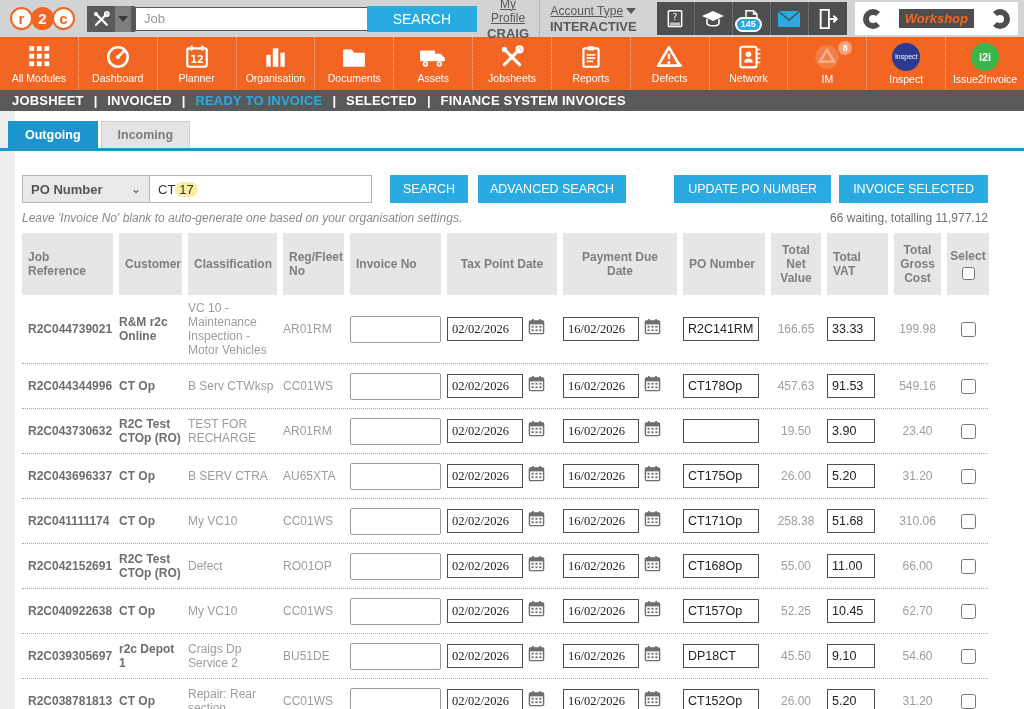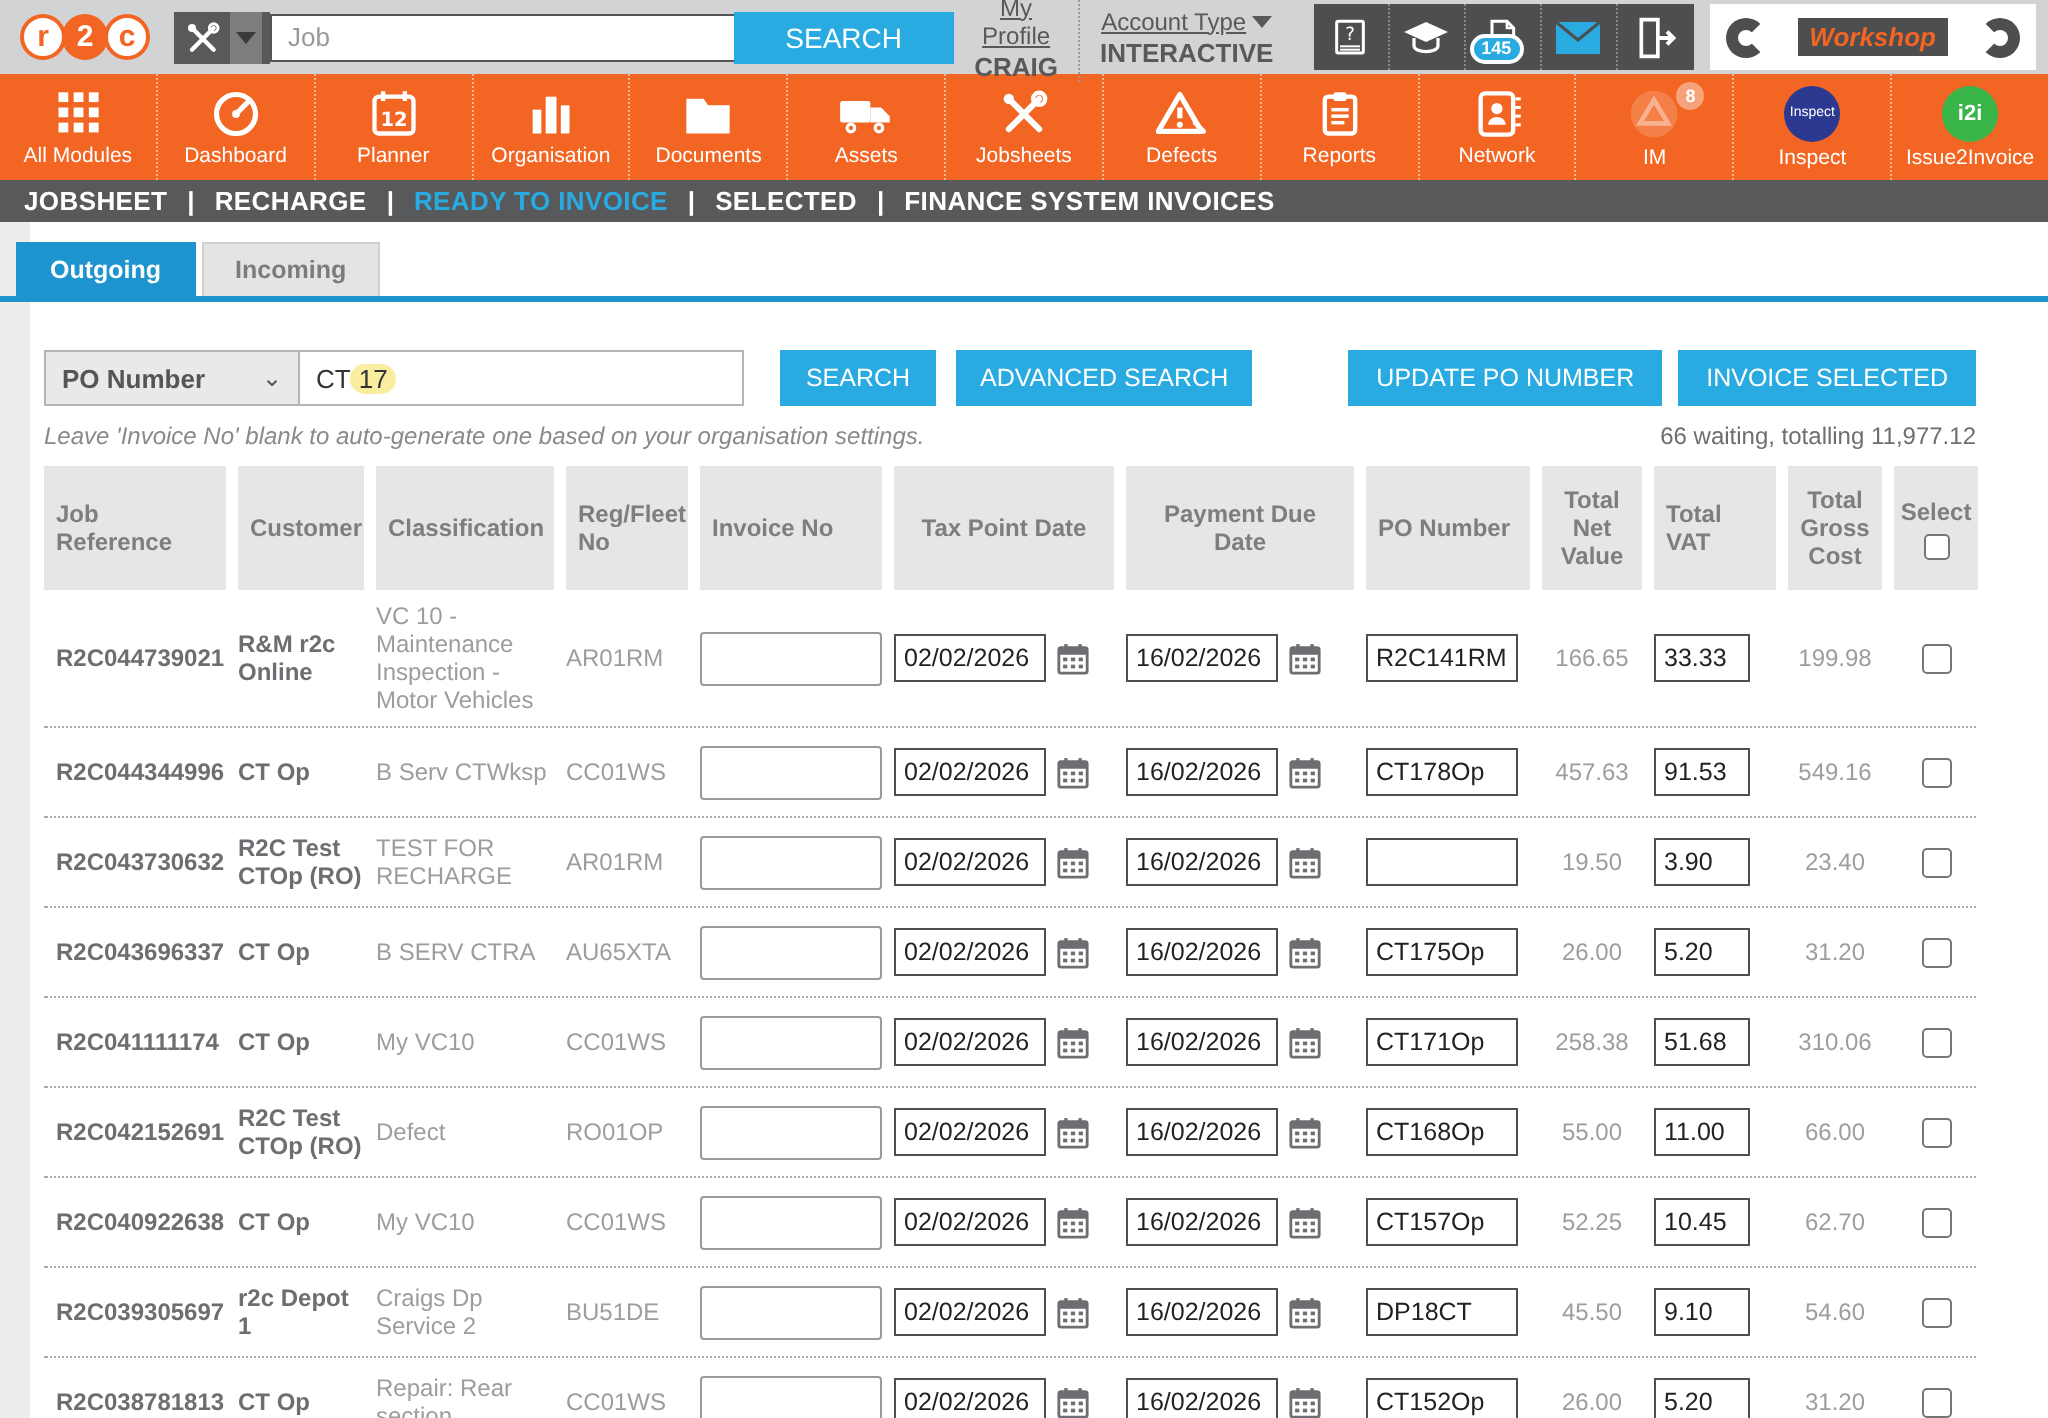--- a/index.html
+++ b/index.html
@@ -87,21 +87,21 @@
   .thead { margin-top:8px; }
   .th { background:#e6e6e7; color:#7d7e80; font-size:12px; font-weight:bold; padding:10px 6px;
     display:flex; flex-direction:column; align-items:flex-start; justify-content:center; min-height:52px; }
   .th.center { align-items:center; text-align:center; }
   .th input[type=checkbox] { margin-top:4px; }
   .trow { border-bottom:1px dotted #a9a9a9; align-items:center; min-height:45px; padding:6px 0; font-size:12px; }
   .c-jobref { font-weight:bold; color:#6d6e71; padding-left:6px; }
   .c-cust { font-weight:bold; color:#6d6e71; }
   .c-grey { color:#9b9da0; }
   .cell-in { width:100%; height:27px; border:1px solid #9a9a9a; border-radius:2px; font-size:12px; padding:0 5px; color:#333; font-family:inherit; }
-  .date-wrap { display:flex; align-items:center; gap:5px; }
+  .date-wrap { display:flex; align-items:flex-start; gap:5px;font-family:Liberation Serif, serif; }
   .date-in { width:76px; height:24px; border:1px solid #4f4f4f; font-size:12.5px; padding:0 4px; color:#222; font-family:inherit; }
   .cal-btn { width:18px; height:18px; background:none; border:none; cursor:pointer; padding:0; }
   .po-in { width:76px; height:24px; border:1px solid #4f4f4f; font-size:12.5px; padding:0 4px; color:#222; font-family:inherit; }
   .vat-in { width:48px; height:24px; border:1px solid #4f4f4f; font-size:12.5px; padding:0 4px; color:#222; font-family:inherit; }
   .num { color:#9b9da0; }
   .c-select { display:flex; justify-content:center; }
   .c-select input { width:15px; height:15px; }
   svg { display:block; }
 </style>
 </head>
@@ -280,41 +280,41 @@
           </g>
           <circle cx="5" cy="5" r="2.4" fill="#fff"></circle>
           <circle cx="19" cy="5" r="2.8" fill="none" stroke="#fff" stroke-width="2"></circle>
         </svg>
       </span>
     <span>Jobsheets</span>
   </div>
   <div class="module">
     <span>
         <svg width="26" height="26" viewBox="0 0 24 24">
-          <path d="M11 3 21 20H1z" fill="none" stroke="#fff" stroke-width="2.4" stroke-linejoin="round"></path>
-          <line x1="11" y1="9" x2="11" y2="14" stroke="#fff" stroke-width="2.4"></line>
-          <circle cx="11" cy="17" r="1.4" fill="#fff"></circle>
-          <path d="M18 16l4 4" stroke="#fff" stroke-width="2.2" stroke-linecap="round"></path>
-        </svg>
-      </span>
-    <span>Defects</span>
-  </div>
-  <div class="module">
-    <span>
-        <svg width="26" height="26" viewBox="0 0 24 24">
           <rect x="5" y="4" width="14" height="17" rx="1.5" fill="none" stroke="#fff" stroke-width="2"></rect>
           <rect x="9" y="2" width="6" height="4" rx="1" fill="#fff"></rect>
           <g stroke="#fff" stroke-width="1.6">
             <line x1="8" y1="10" x2="16" y2="10"></line>
             <line x1="8" y1="13" x2="16" y2="13"></line>
             <line x1="8" y1="16" x2="14" y2="16"></line>
           </g>
         </svg>
       </span>
     <span>Reports</span>
+  </div>
+  <div class="module">
+    <span>
+        <svg width="26" height="26" viewBox="0 0 24 24">
+          <path d="M11 3 21 20H1z" fill="none" stroke="#fff" stroke-width="2.4" stroke-linejoin="round"></path>
+          <line x1="11" y1="9" x2="11" y2="14" stroke="#fff" stroke-width="2.4"></line>
+          <circle cx="11" cy="17" r="1.4" fill="#fff"></circle>
+          <path d="M18 16l4 4" stroke="#fff" stroke-width="2.2" stroke-linecap="round"></path>
+        </svg>
+      </span>
+    <span>Defects</span>
   </div>
   <div class="module">
     <span>
         <svg width="26" height="26" viewBox="0 0 24 24">
           <rect x="4" y="2.5" width="15" height="19" rx="2" fill="none" stroke="#fff" stroke-width="2"></rect>
           <circle cx="11.5" cy="9.5" r="2.6" fill="#fff"></circle>
           <path d="M7.5 17c0-2.3 1.8-3.6 4-3.6s4 1.3 4 3.6z" fill="#fff"></path>
           <g stroke="#fff" stroke-width="1.4">
             <line x1="20" y1="5" x2="22.5" y2="5"></line>
             <line x1="20" y1="9" x2="22.5" y2="9"></line>
@@ -341,21 +341,21 @@
   </div>
   <div class="module">
     <span class="mod-circle i2i">i2i</span>
     <span>Issue2Invoice</span>
   </div>
 </div>
 
 <div class="subnav">
   <span class="subnav-item">JOBSHEET</span>
   <span class="sep">|</span>
-  <span class="subnav-item">RECHARGE</span>
+  <span class="subnav-item">INVOICED</span>
   <span class="sep">|</span>
   <span class="subnav-item active">READY TO INVOICE</span>
   <span class="sep">|</span>
   <span class="subnav-item">SELECTED</span>
   <span class="sep">|</span>
   <span class="subnav-item">FINANCE SYSTEM INVOICES</span>
 </div>
 
 <div class="left-strip"></div>
 

